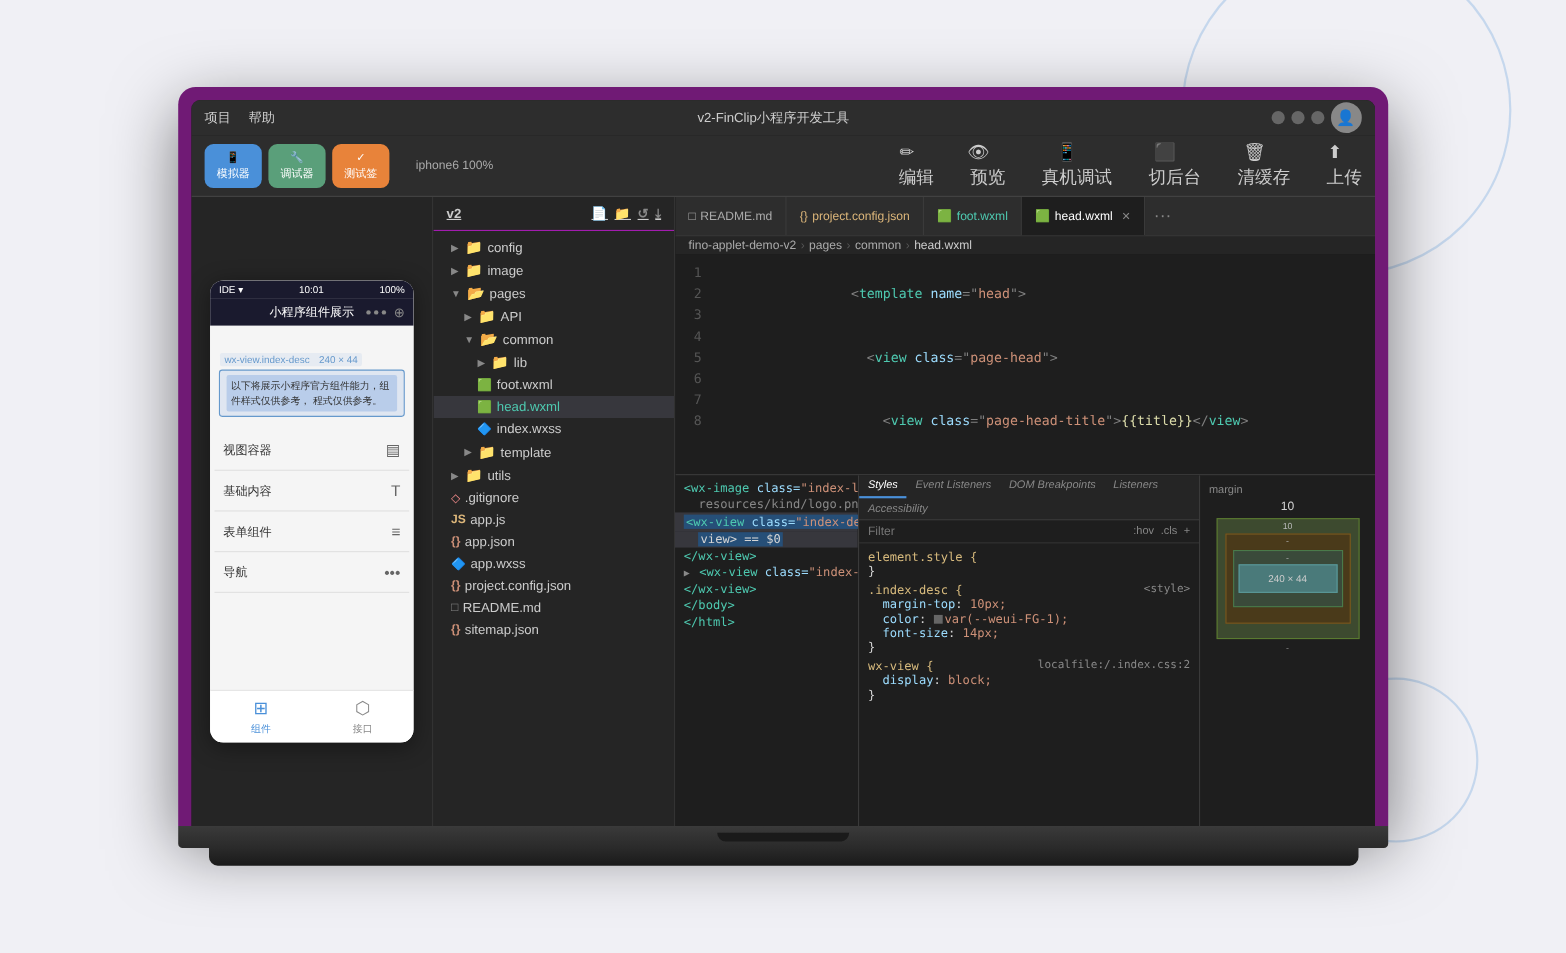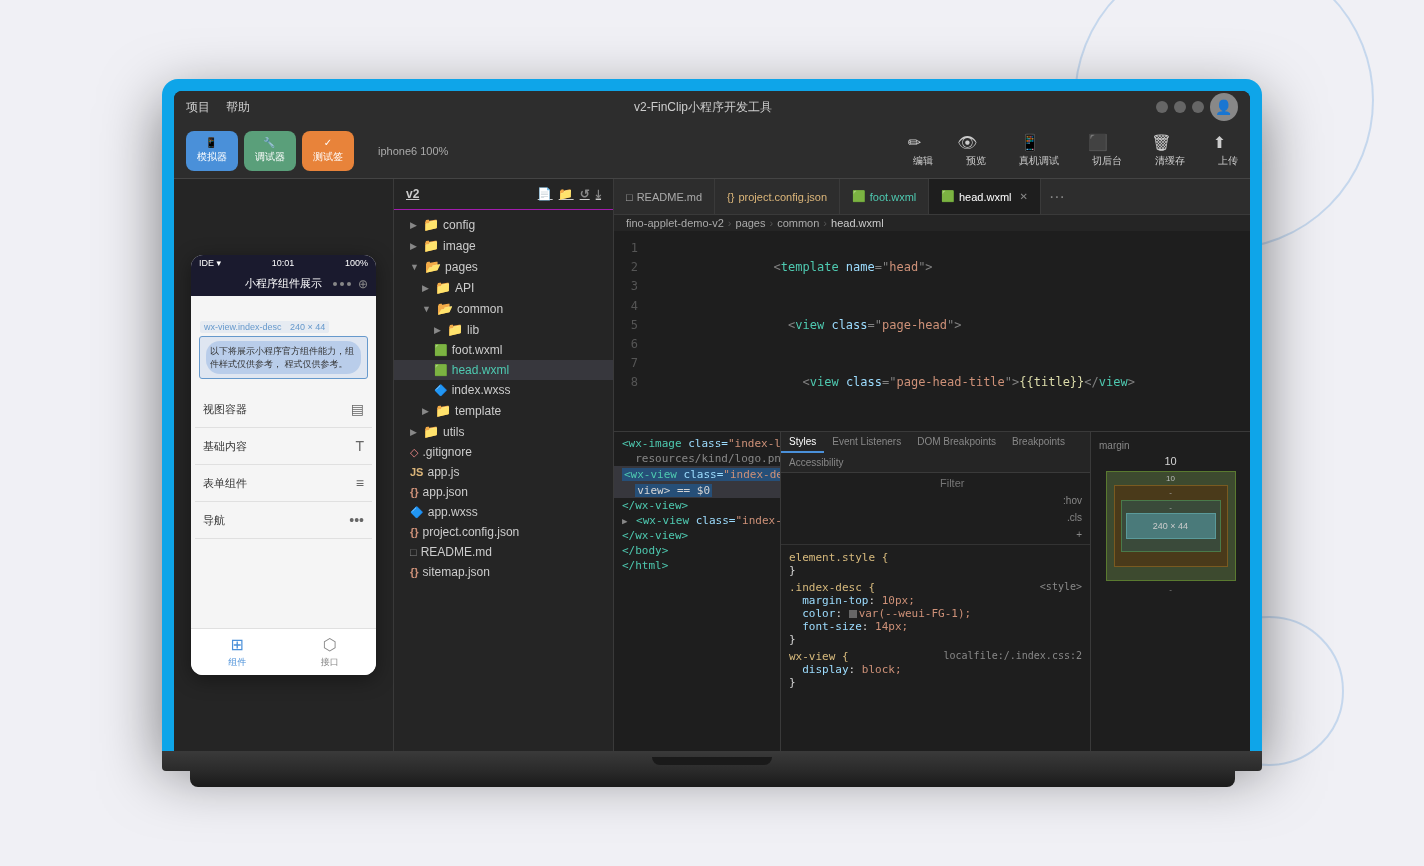--- a/index.html
+++ b/index.html
@@ -33,21 +33,21 @@
     .laptop-wrapper {
       position: relative;
       z-index: 1;
       width: 1100px;
       display: flex;
       flex-direction: column;
       align-items: center;
     }
 
     .laptop-screen-bezel {
-      background: #0ea5e9;
+      background: #701a75;
       border-radius: 16px 16px 0 0;
       padding: 12px 12px 0 12px;
       width: 100%;
       box-shadow: 0 20px 60px rgba(0,0,0,0.5);
     }
 
     .laptop-screen {
       background: #1e1e1e;
       border-radius: 8px 8px 0 0;
       overflow: hidden;
@@ -146,21 +146,21 @@
     }
     .toolbar-icon-item {
       display: flex;
       flex-direction: column;
       align-items: center;
       gap: 2px;
       cursor: pointer;
       color: #ccc;
     }
     .toolbar-icon-item .icon-sym { font-size: 16px; }
-    .toolbar-icon-item .icon-label { font-size: 10px; padding-left: 17px; }
+    .toolbar-icon-item .icon-label { font-size: 16px; padding-left: 17px; }
     .device-info {
       font-size: 11px;
       color: #aaa;
       margin-left: 8px;
     }
 
     
     .main-area {
       display: flex;
       flex: 1;
@@ -252,21 +252,21 @@
       background: rgba(100,150,220,0.1);
       padding: 1px 4px;
       border-radius: 2px;
     }
     .phone-highlight-text {
       font-size: 9px;
       color: #333;
       line-height: 1.4;
       background: rgba(100, 150, 220, 0.3);
       padding: 4px;
-      border-radius: 14px;
+      border-radius: 2px;
     }
 
     .phone-menu-items {
       flex: 1;
       padding: 4px;
     }
     .phone-menu-item {
       display: flex;
       justify-content: space-between;
       align-items: center;
@@ -508,31 +508,31 @@
       background: #252525;
       border-bottom: 1px solid #3a3a3a;
       flex-shrink: 0;
       flex-wrap: wrap;
     }
     .styles-panel-tab {
       padding: 4px 8px;
       font-size: 10px;
       color: #888;
       cursor: pointer;
+      font-style: italic;
     }
     .styles-panel-tab.active { color: #fff; border-bottom: 2px solid #4a90d9; }
 
     .styles-filter {
       padding: 4px 8px;
       display: flex;
       gap: 6px;
-      align-items: flex-end;
+      align-items: flex-start;
       flex-shrink: 0;
       border-bottom: 1px solid #333;
-      flex-direction: column;
     }
     .styles-filter-input {
       background: transparent;
       border: none;
       color: #ccc;
       font-size: 11px;
       flex: 1;
     }
     .styles-filter-btn {
       font-size: 10px;
@@ -953,21 +953,21 @@
                 <div class="html-line">
                   <span class="html-tag">&lt;/html&gt;</span>
                 </div>
               </div>
 
               <div class="styles-panel">
                 <div class="styles-panel-tabs">
                   <div class="styles-panel-tab active">Styles</div>
                   <div class="styles-panel-tab">Event Listeners</div>
                   <div class="styles-panel-tab">DOM Breakpoints</div>
-                  <div class="styles-panel-tab">Breakpoints</div>
+                  <div class="styles-panel-tab">Listeners</div>
                   <div class="styles-panel-tab">Accessibility</div>
                 </div>
                 <div class="styles-filter">
                   <input class="styles-filter-input" placeholder="Filter" style="">
                   <span class="styles-filter-btn">:hov</span>
                   <span class="styles-filter-btn">.cls</span>
                   <span class="styles-filter-btn">+</span>
                 </div>
                 <div class="styles-content">
                   <div class="style-rule">

